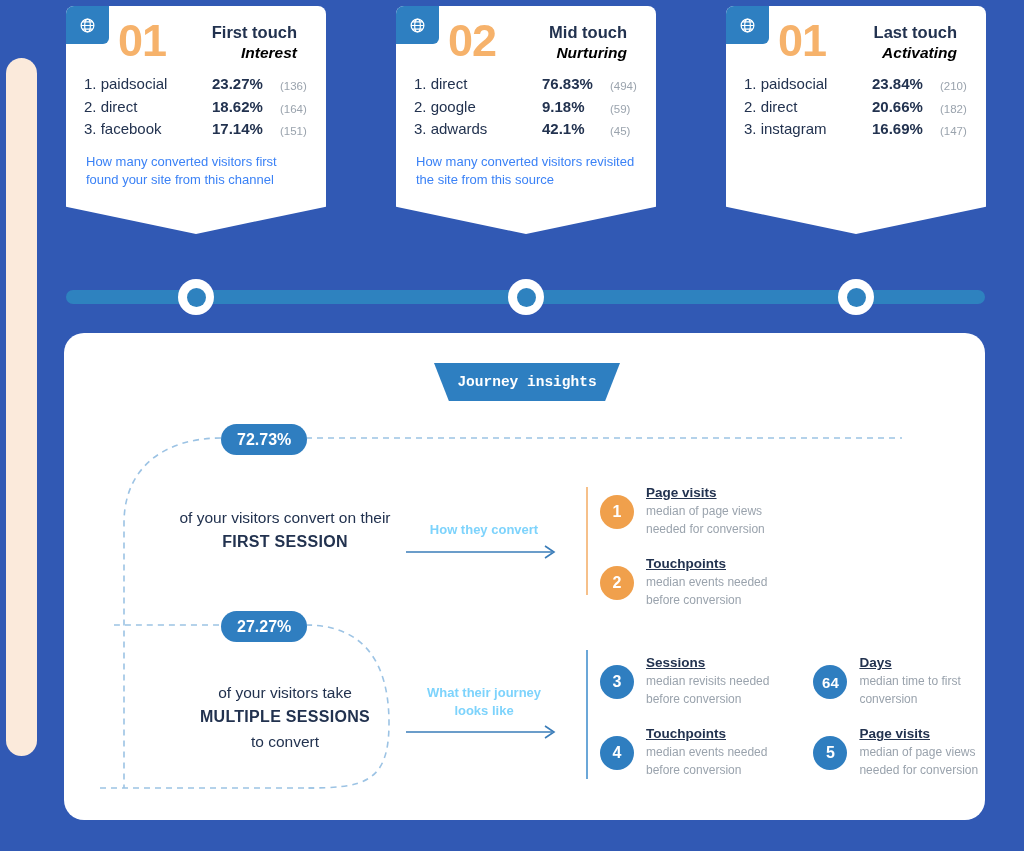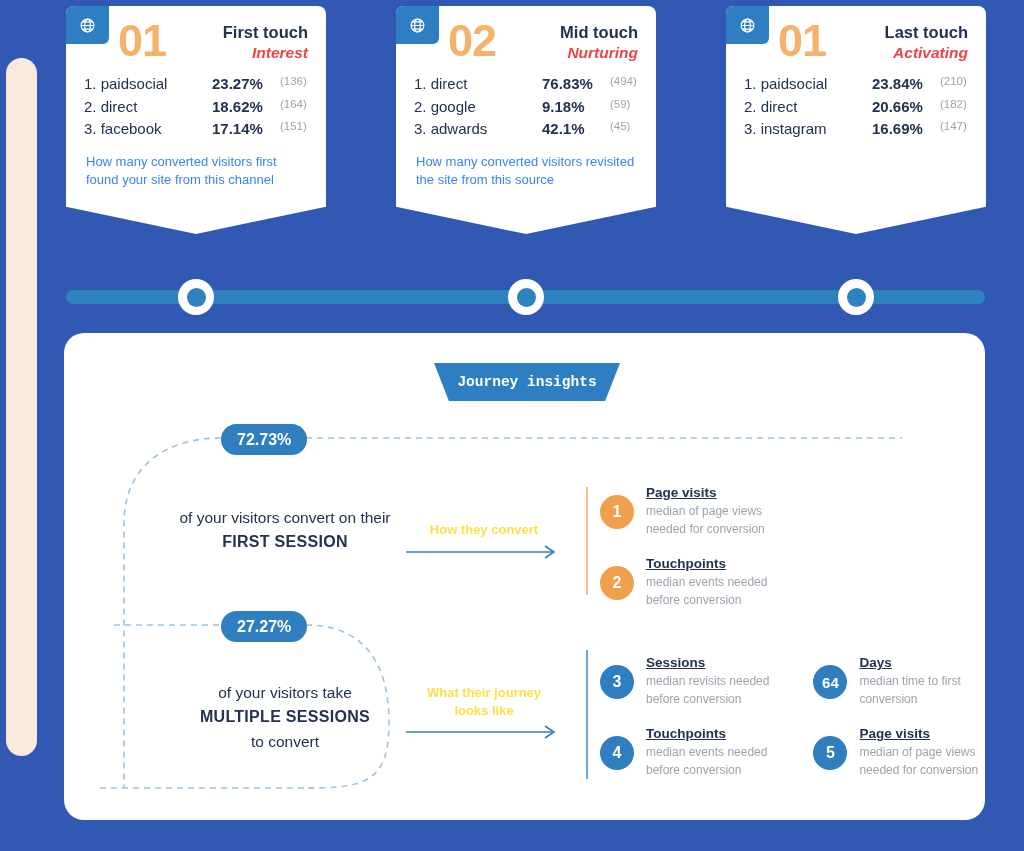--- a/index.html
+++ b/index.html
@@ -36,38 +36,38 @@
     position: absolute; left: 0; top: 0;
     width: 43px; height: 38px;
     background: #2e7fc1;
     border-radius: 8px 0 6px 0;
     display: flex; align-items: center; justify-content: center;
   }
   .card-tab svg { width: 17px; height: 17px; }
 
   .card-head {
     display: flex; align-items: flex-end; justify-content: space-between;
-    padding: 6px 18px 0 52px;
+    padding: 6px 29px 0 52px;
   }
   .card-num {
     font-size: 45px; font-weight: bold; color: #f6b26b;
     line-height: 1; letter-spacing: -1px; margin-top: 6px;
   }
   .card-titles { text-align: right; padding-top: 10px; }
   .card-title {
     font-size: 16.5px; font-weight: bold; color: #22324f; line-height: 1.25;
   }
   .card-sub {
     font-size: 15.5px; font-style: italic; font-weight: bold;
-    color: #ef4444; line-height: 1.3;
+    color: #000000; line-height: 1.3;
   }
 
   .rank-list { padding: 10px 18px 0 18px; }
   .rank-row {
-    display: flex; align-items: flex-start;
+    display: flex; align-items: flex-end;
     font-size: 15px; color: #22324f; line-height: 1.5;
   }
   .rank-name { flex: 0 0 128px; font-weight: normal; }
   .rank-pct  { flex: 0 0 68px; font-weight: bold; text-align: left; }
   .rank-cnt  { font-size: 11.5px; color: #9aa3ad; }
 
   .card-note {
     padding: 12px 20px 0 20px; 
     font-size: 13px; color: #3b82f6; line-height: 1.45;
   }
@@ -126,21 +126,21 @@
   .sess { position: absolute; text-align: center; color: #22324f; }
   .sess .line1 { font-size: 15.5px; line-height: 1.5; }
   .sess .line2 { font-size: 16px; font-weight: bold; letter-spacing: .3px; line-height: 1.6; }
   .sess .line3 { font-size: 15.5px; line-height: 1.5; }
   .sess-1 { left: 122px; top: 506px; width: 326px; }
   .sess-2 { left: 122px; top: 681px; width: 326px; }
 
   
   .arrowbox { position: absolute; text-align: center; width: 160px; }
   .arrowbox .alabel {
-    font-size: 13px; font-weight: bold; color: #fde047; line-height: 1.35;
+    font-size: 13px; font-weight: bold; color: #7dd3fc; line-height: 1.35;
   }
   .arrowbox svg { display: block; margin-top: 5px; }
   .arrow-1 { left: 404px; top: 521px; }
   .arrow-2 { left: 404px; top: 684px; }
 
   
   .metrics { position: absolute; display: flex; }
   .metrics-top    { left: 600px; top: 483px; }
   .metrics-bottom { left: 600px; top: 653px; }
   .mcol { display: flex; flex-direction: column; }

